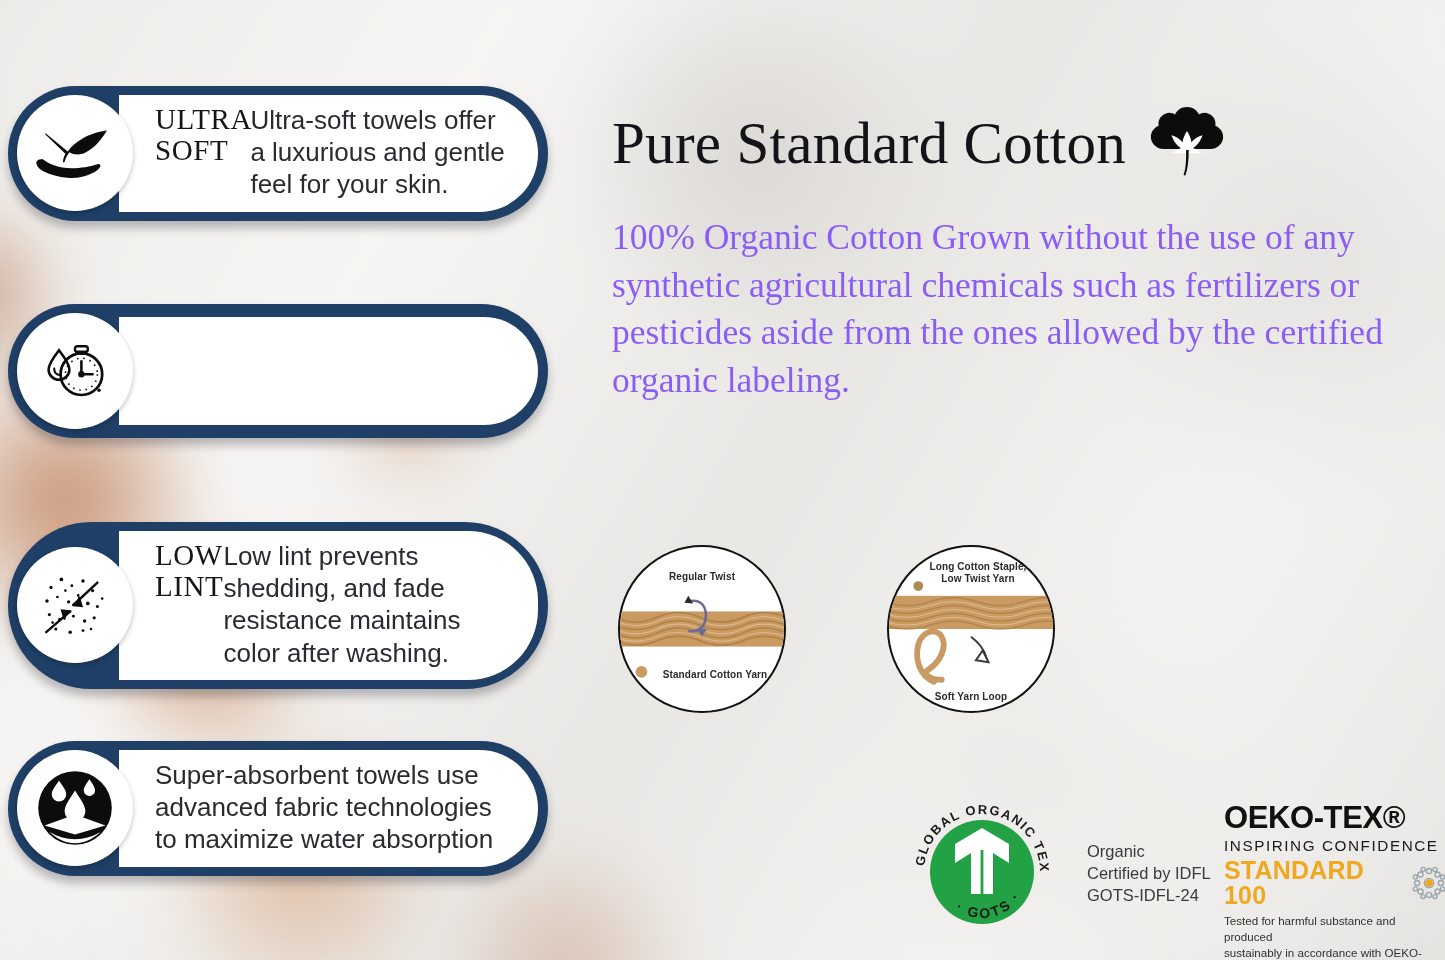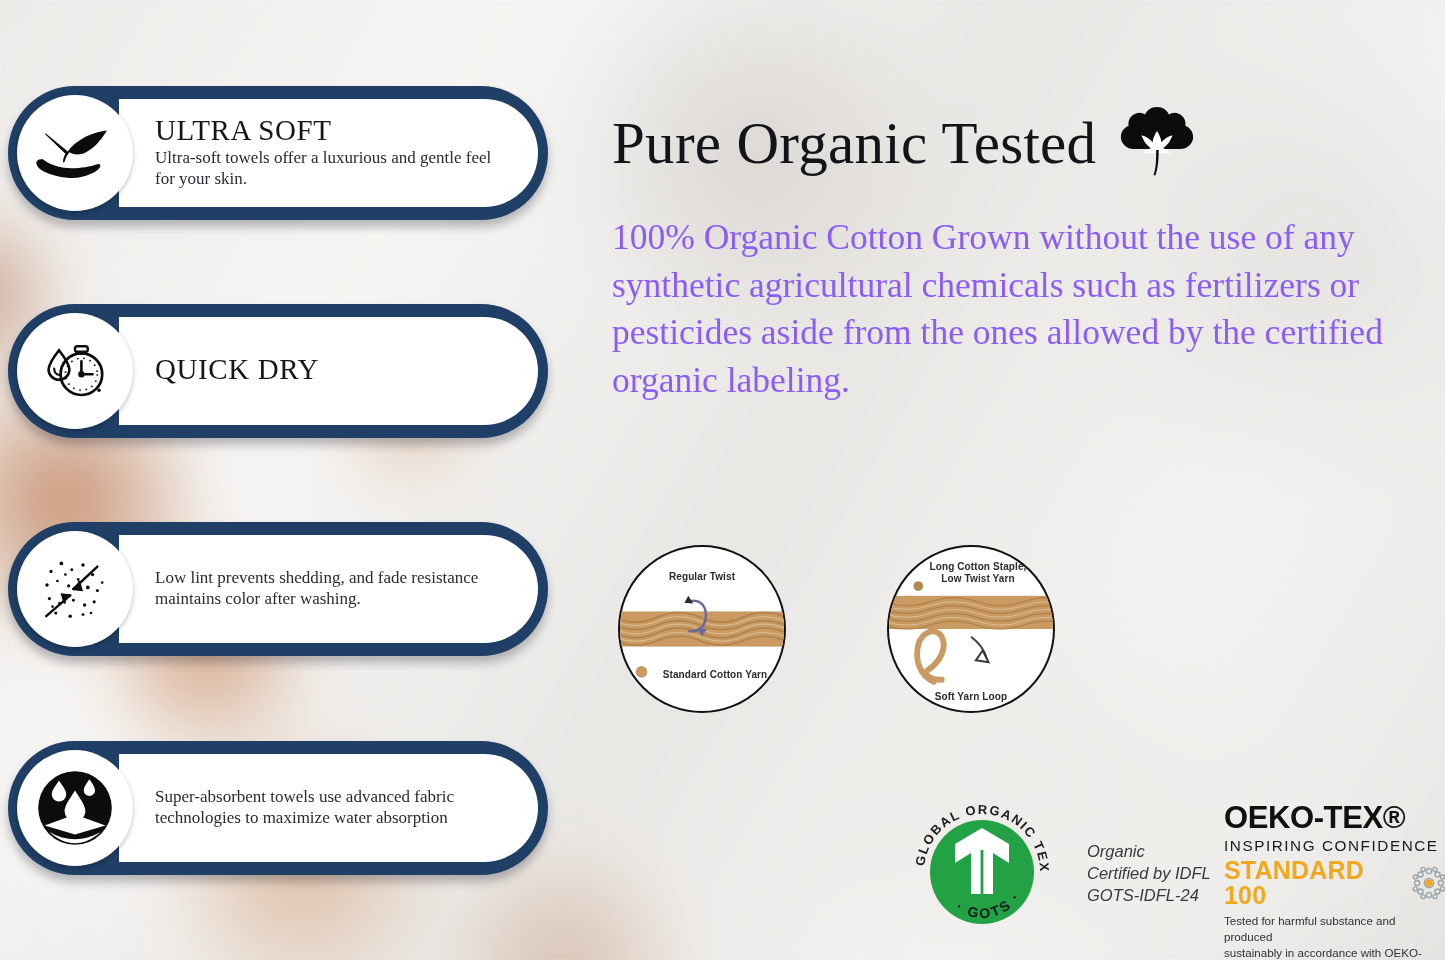--- a/index.html
+++ b/index.html
@@ -83,32 +83,32 @@
   }
   .badge svg { width:80px; height:80px; display:block; }
 
   .panel {
     flex:1 1 auto;
     background:#ffffff;
     border-radius:0 70px 70px 0;
     margin-left:-14px;
     padding:9px 26px 11px 36px;
     min-height:108px;
-    display:flex; flex-direction:column; justify-content:center;
+    display:flex; justify-content:center;
     position:relative; z-index:2;
   }
   .f-title {
     font-family:"Liberation Serif", serif;
     font-size:29px; letter-spacing:.6px;
     color:#15161a; line-height:1.06;
     margin-bottom:2px;
   }
   .f-desc {
-    font-family:Liberation Serif, serif;
-    font-size:17px; line-height:1.24;
+    font-family:Liberation Sans, sans-serif;
+    font-size:26px; line-height:1.24;
     color:#2a2b30;
   }
 
   
   #feat-0 { top:86px; }
   #feat-1 { top:304px; }
   #feat-2 { top:522px; }
   #feat-3 { top:741px; }
 
   
@@ -155,21 +155,20 @@
   .certs { position:absolute; left:0; top:780px; width:833px; height:180px; }
 
   .gots { position:absolute; left:290px; top:12px; width:160px; height:160px; }
   .gots svg { width:160px; height:160px; display:block; }
 
   .gots-text {
     position:absolute; left:475px; top:60px;
     font-family:"Liberation Sans", sans-serif;
     font-size:16.5px; line-height:1.34; color:#3a3a3a;
     text-align:left;
-    font-style:italic;
   }
 
   .oeko { position:absolute; left:612px; top:22px; width:222px; }
   .oeko-brand {
     font-family:"Liberation Sans", sans-serif;
     font-size:31px; font-weight:bold; color:#111;
     letter-spacing:-.4px; line-height:1;
   }
   .oeko-sub {
     font-family:"Liberation Sans", sans-serif;
@@ -223,21 +222,20 @@
           <circle cx="58" cy="54" r="26" fill="none" stroke="#0c0c0c" stroke-width="3.4"></circle>
           <circle cx="58" cy="54" r="20" fill="none" stroke="#0c0c0c" stroke-width="2" stroke-dasharray="2 6"></circle>
           <circle cx="58" cy="54" r="4" fill="#0c0c0c"></circle>
           <path stroke="#0c0c0c" stroke-width="3.2" stroke-linecap="round" d="M58 54V38M58 54h14"></path>
           <rect x="50" y="19" width="16" height="7" rx="3" fill="none" stroke="#0c0c0c" stroke-width="3"></rect>
           <path stroke="#0c0c0c" stroke-width="3" d="M58 26v4"></path>
           <circle cx="80" cy="74" r="2.2" fill="#0c0c0c"></circle>
         </svg>
       </div>
       <div class="panel">
-        <div class="f-title">QUICK DRY</div>
       </div>
     </div>
   </div>
 
   <div class="feature" id="feat-2">
     <div class="pill">
       <div class="badge">
         <svg viewBox="0 0 100 100">
           <g fill="#0c0c0c">
             <circle cx="20" cy="28" r="2"></circle>
@@ -270,20 +268,21 @@
             <path d="M14 84 44 58"></path>
               <path d="M44 58l-10-1 3 10" fill="none"></path>
           </g>
           <g fill="#0c0c0c">
             <path d="M58 51l-10-1 7-9z"></path>
               <path d="M34 57l10 1-7 9z"></path>
           </g>
         </svg>
       </div>
       <div class="panel">
+        <div class="f-title">LOW LINT</div>
         <div class="f-desc">Low lint prevents shedding, and fade resistance maintains color after washing.</div>
       </div>
     </div>
   </div>
 
   <div class="feature" id="feat-3">
     <div class="pill">
       <div class="badge">
         <svg viewBox="0 0 100 100">
           <circle cx="50" cy="50" r="46" fill="#0c0c0c"></circle>
@@ -297,21 +296,21 @@
       <div class="panel">
         <div class="f-desc">Super-absorbent towels use advanced fabric technologies to maximize water absorption</div>
       </div>
     </div>
   </div>
 </div>
 
 <div class="right">
 
   <div class="headline-row">
-    <div class="headline">Pure Organic Tested</div>
+    <div class="headline">Pure Standard Cotton</div>
     <svg class="cotton-icon" viewBox="0 0 100 100">
       <path fill="#0c0c0c" d="M50 8c-7 0-12 4-14 9-3-2-7-3-11-1-6 2-9 8-8 14-5 2-9 7-9 13 0 8 7 14 15 14h54c8 0 15-6 15-14 0-6-4-11-9-13 1-6-2-12-8-14-4-2-8-1-11 1-2-5-7-9-14-9z"></path>
       <path fill="#fff" d="M50 36c-3 5-5 9-5 13-4-4-8-7-13-8 2 6 6 12 11 15-4 1-7 3-10 6h34c-3-3-6-5-10-6 5-3 9-9 11-15-5 1-9 4-13 8 0-4-2-8-5-13z"></path>
       <path fill="#0c0c0c" d="M49 58h3c0 12-1 22-4 30l-2-1c3-8 3-18 3-29z"></path>
     </svg>
   </div>
 
   <div class="body-copy">100% Organic Cotton Grown without the use of any synthetic agricultural chemicals such as fertilizers or pesticides aside from the ones allowed by the certified organic labeling.</div>
 
   <div class="yarns">

